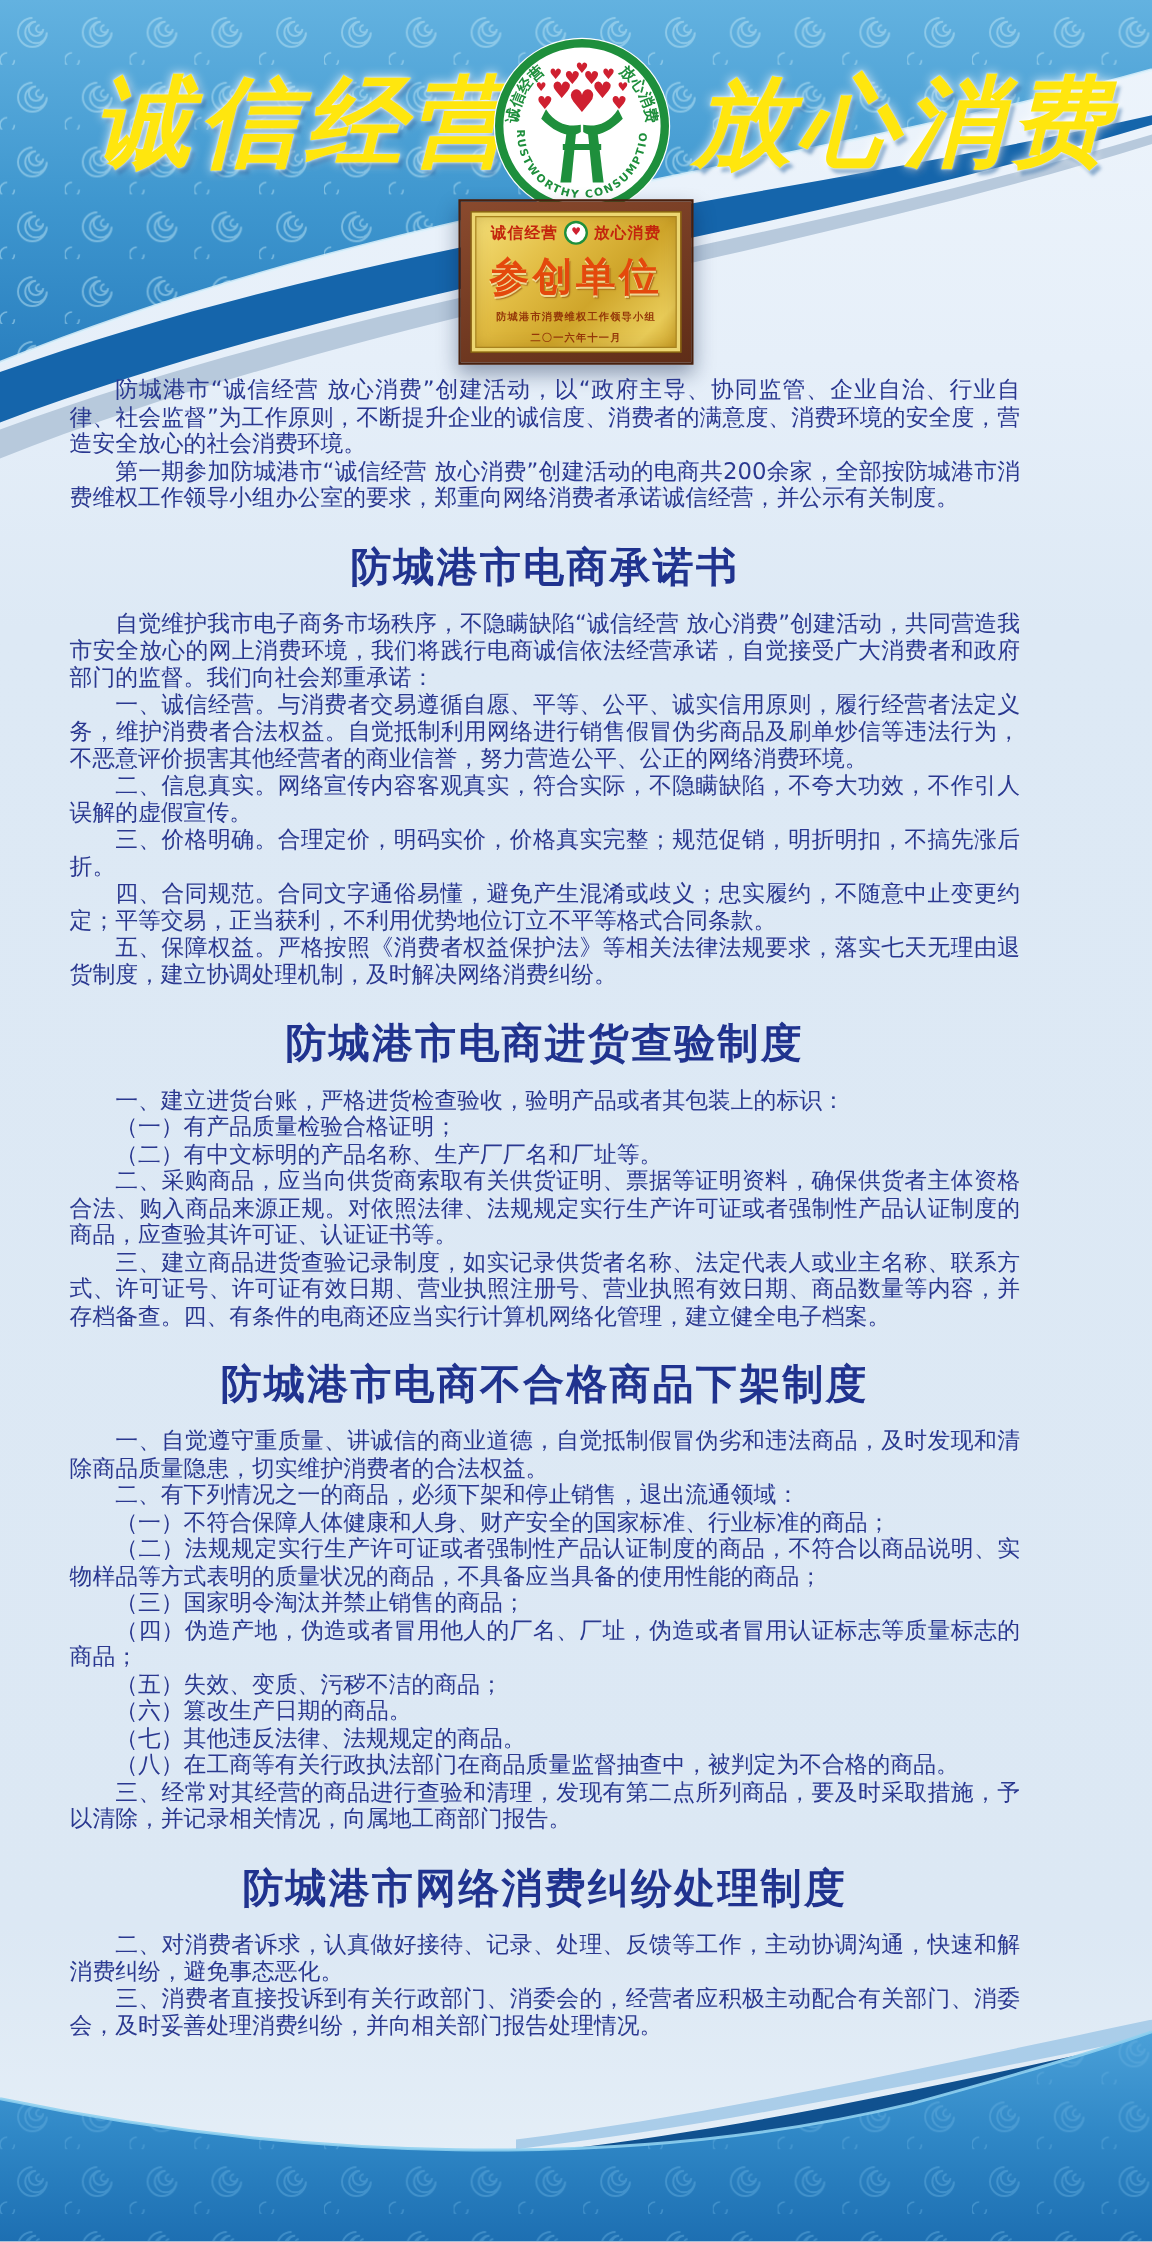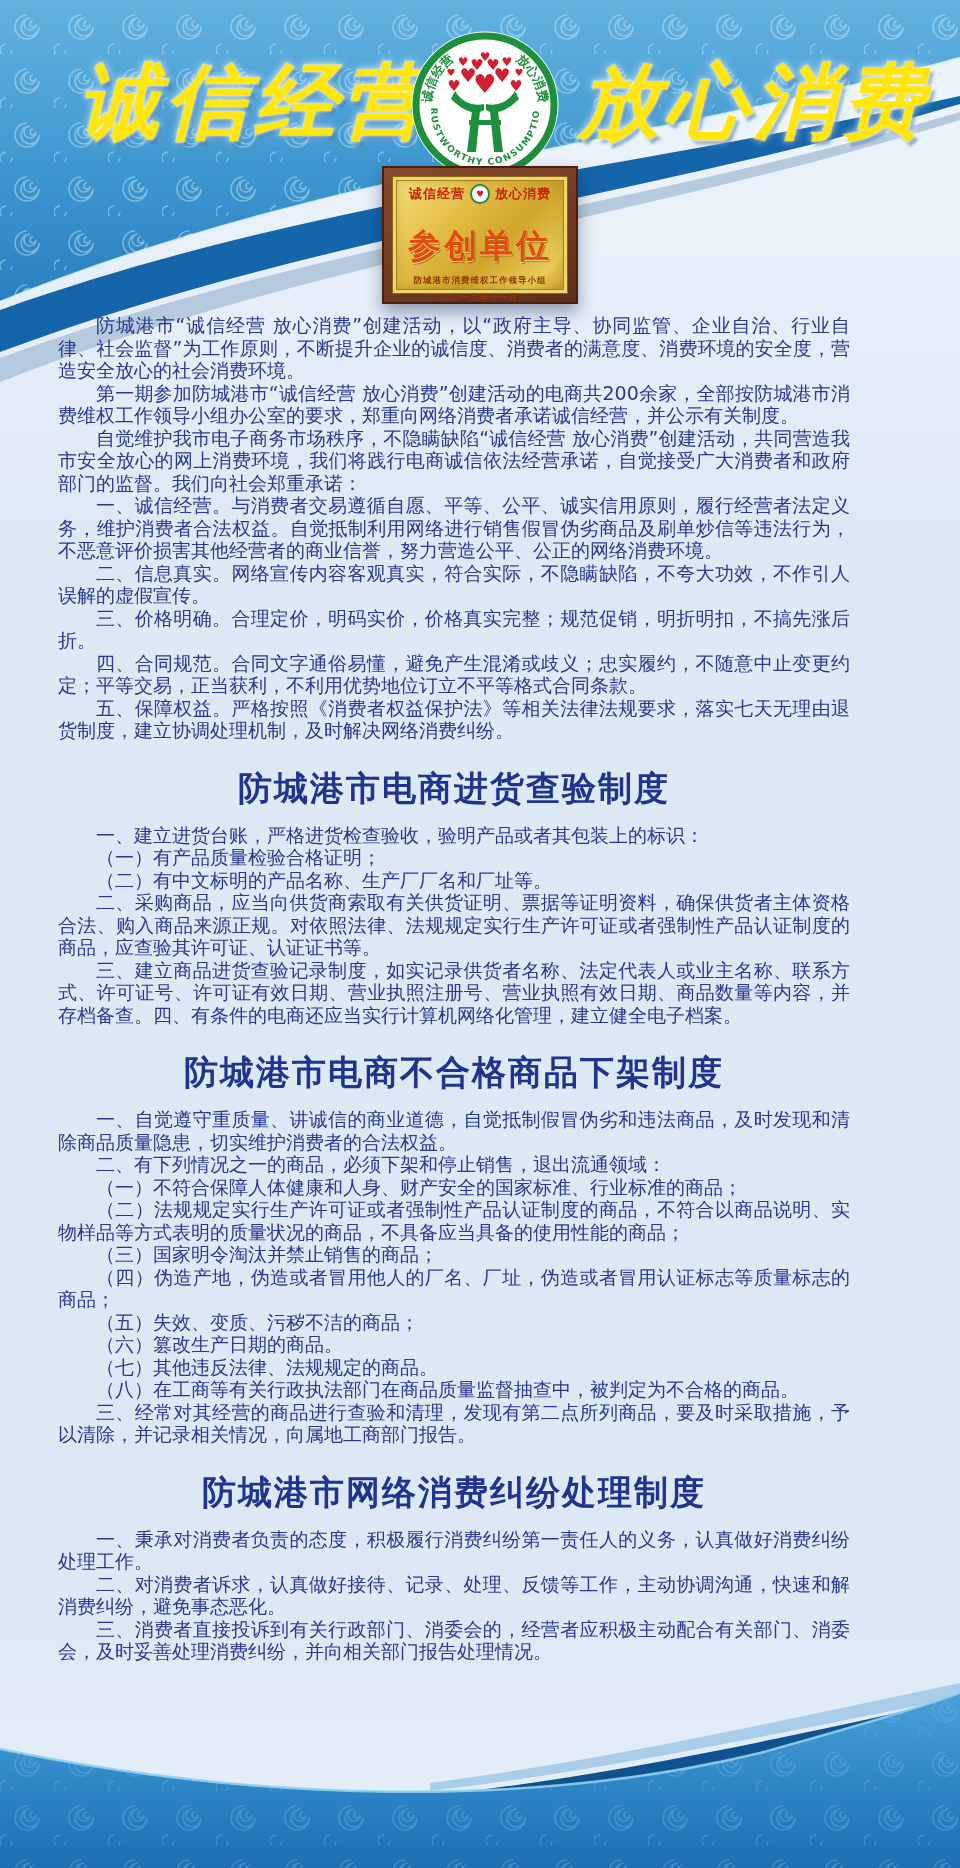--- a/index.html
+++ b/index.html
@@ -34,21 +34,21 @@
     padding-top:7px;
   }
   .plaque-top{display:flex;align-items:center;justify-content:center;gap:5px;}
   .plaque-top .ptxt{font-size:13px;font-weight:700;color:#c3250d;letter-spacing:1px;}
   .mini-logo{
     width:20px;height:20px;border-radius:50%;background:#fff;border:2px solid #1e8f3c;
     box-sizing:border-box;display:flex;align-items:center;justify-content:center;
     font-size:9px;color:#cf2030;line-height:1;
   }
   .plaque-main{
-    margin-top:20px;font-size:33px;font-weight:700;letter-spacing:3px;color:#e4490c;
+    margin-top:5px;font-size:33px;font-weight:700;letter-spacing:3px;color:#e4490c;
     text-shadow:0 1px 0 rgba(255,240,180,.8),1px 2px 1px rgba(120,50,0,.5);
   }
   .plaque-sub{margin-top:6px;font-size:8.5px;line-height:11px;color:#943708;font-weight:700;letter-spacing:1px;}
   
   .content{
     position:absolute;left:0;top:314px;width:908px;box-sizing:border-box;
     padding:0 58px;color:#2a3890;font-size:19px;line-height:22.5px;
   }
   .content p{margin:0;text-indent:2em;text-align:justify;}
   .sec-title{
@@ -145,20 +145,21 @@
       <div class="plaque-main">参创单位</div>
       <div class="plaque-sub">防城港市消费维权工作领导小组</div>
       <div class="plaque-sub">二〇一六年十一月</div>
     </div>
   </div>
 
   <div class="content">
     <p>防城港市“诚信经营 放心消费”创建活动，以“政府主导、协同监管、企业自治、行业自律、社会监督”为工作原则，不断提升企业的诚信度、消费者的满意度、消费环境的安全度，营造安全放心的社会消费环境。</p>
     <p>第一期参加防城港市“诚信经营 放心消费”创建活动的电商共200余家，全部按防城港市消费维权工作领导小组办公室的要求，郑重向网络消费者承诺诚信经营，并公示有关制度。</p>
 
+    <div class="sec-title">防城港市电商承诺书</div>
     <p>自觉维护我市电子商务市场秩序，不隐瞒缺陷“诚信经营 放心消费”创建活动，共同营造我市安全放心的网上消费环境，我们将践行电商诚信依法经营承诺，自觉接受广大消费者和政府部门的监督。我们向社会郑重承诺：</p>
     <p>一、诚信经营。与消费者交易遵循自愿、平等、公平、诚实信用原则，履行经营者法定义务，维护消费者合法权益。自觉抵制利用网络进行销售假冒伪劣商品及刷单炒信等违法行为，不恶意评价损害其他经营者的商业信誉，努力营造公平、公正的网络消费环境。</p>
     <p>二、信息真实。网络宣传内容客观真实，符合实际，不隐瞒缺陷，不夸大功效，不作引人误解的虚假宣传。</p>
     <p>三、价格明确。合理定价，明码实价，价格真实完整；规范促销，明折明扣，不搞先涨后折。</p>
     <p>四、合同规范。合同文字通俗易懂，避免产生混淆或歧义；忠实履约，不随意中止变更约定；平等交易，正当获利，不利用优势地位订立不平等格式合同条款。</p>
     <p>五、保障权益。严格按照《消费者权益保护法》等相关法律法规要求，落实七天无理由退货制度，建立协调处理机制，及时解决网络消费纠纷。</p>
 
     <div class="sec-title">防城港市电商进货查验制度</div>
     <p>一、建立进货台账，严格进货检查验收，验明产品或者其包装上的标识：</p>
     <p>（一）有产品质量检验合格证明；</p>
@@ -173,21 +174,20 @@
     <p>（二）法规规定实行生产许可证或者强制性产品认证制度的商品，不符合以商品说明、实物样品等方式表明的质量状况的商品，不具备应当具备的使用性能的商品；</p>
     <p>（三）国家明令淘汰并禁止销售的商品；</p>
     <p>（四）伪造产地，伪造或者冒用他人的厂名、厂址，伪造或者冒用认证标志等质量标志的商品；</p>
     <p>（五）失效、变质、污秽不洁的商品；</p>
     <p>（六）篡改生产日期的商品。</p>
     <p>（七）其他违反法律、法规规定的商品。</p>
     <p>（八）在工商等有关行政执法部门在商品质量监督抽查中，被判定为不合格的商品。</p>
     <p>三、经常对其经营的商品进行查验和清理，发现有第二点所列商品，要及时采取措施，予以清除，并记录相关情况，向属地工商部门报告。</p>
 
     <div class="sec-title">防城港市网络消费纠纷处理制度</div>
-    <p>一、秉承对消费者负责的态度，积极履行消费纠纷第一责任人的义务，认真做好消费纠纷处理工作。</p>
     <p>二、对消费者诉求，认真做好接待、记录、处理、反馈等工作，主动协调沟通，快速和解消费纠纷，避免事态恶化。</p>
     <p>三、消费者直接投诉到有关行政部门、消委会的，经营者应积极主动配合有关部门、消委会，及时妥善处理消费纠纷，并向相关部门报告处理情况。</p>
   </div>
 
   <svg class="wave-svg" width="960" height="185" viewBox="0 0 960 185">
     <g>
       <path d="M960,0 C760,42 600,78 430,100 L430,108 C600,88 760,54 960,14 Z" fill="#aacde9"></path>
       <path d="M960,16 C770,58 620,90 470,108 L470,120 C620,102 770,72 960,52 Z" fill="#10518f"></path>
       <path d="M0,66 C240,116 520,128 760,70 C840,48 910,28 960,10 L960,185 L0,185 Z" fill="url(#gWave)"></path>
       <path d="M0,66 C240,116 520,128 760,70 C840,48 910,28 960,10 L960,185 L0,185 Z" fill="url(#pSwirl2)" opacity="0.45"></path>

